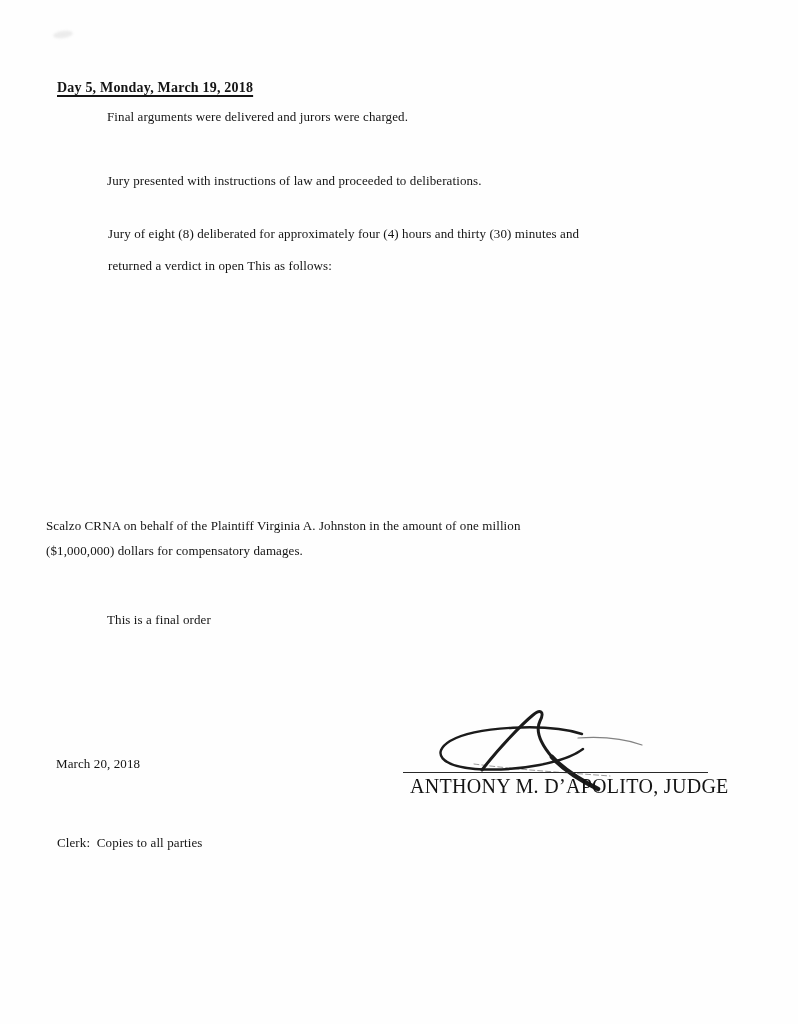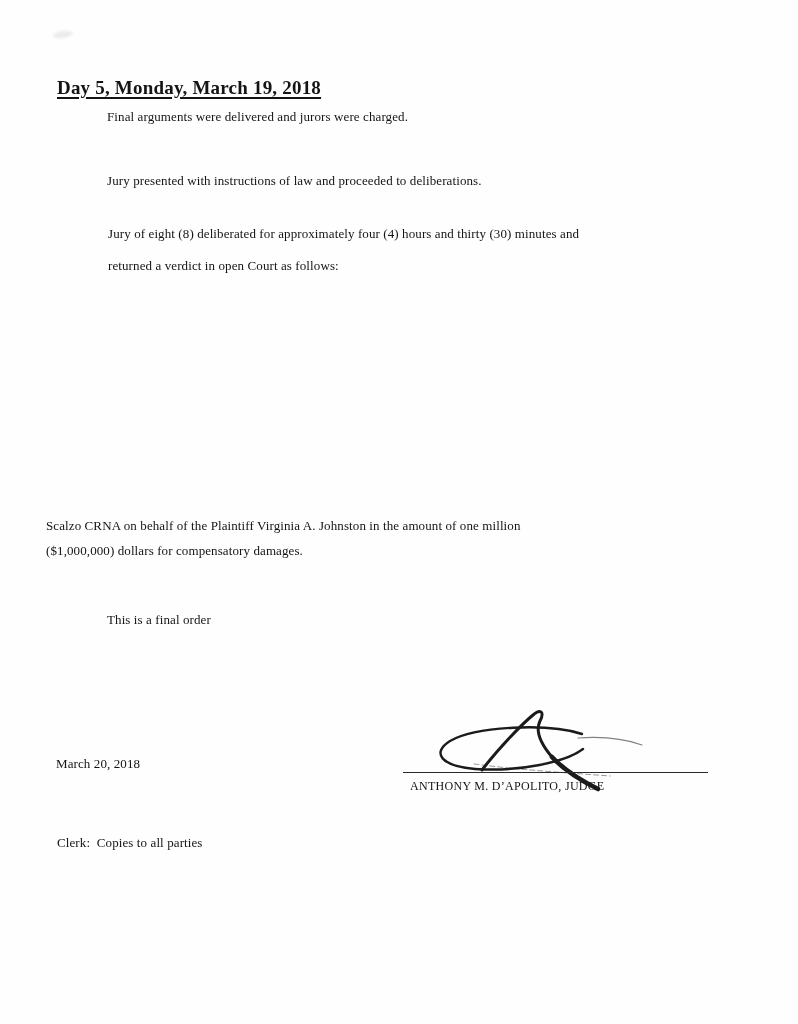--- a/index.html
+++ b/index.html
@@ -13,27 +13,27 @@
   }
   .ln{
     position:absolute;
     white-space:pre;
     font-size:13px;
     line-height:20px;
     letter-spacing:.1px;
   }
   .heading{
     font-weight:bold;
-    font-size:19px;
+    font-size:14px;
     text-decoration:underline;
     text-decoration-thickness:2px;
     text-underline-offset:3px;
     letter-spacing:.2px;
   }
-  .judge-name{font-size:12px;letter-spacing:.3px;}
+  .judge-name{font-size:20px;letter-spacing:.3px;}
   .sig-rule{
     position:absolute;
     left:403px;top:772px;width:305px;height:0;
     border-top:1.6px solid #2a2a2a;
   }
   .sig-svg{position:absolute;left:430px;top:700px;}
   .smudge{
     position:absolute;left:53px;top:31px;width:20px;height:7px;
     background:#9a9a9a;opacity:.18;border-radius:50%;
     transform:rotate(-8deg);filter:blur(1px);
@@ -45,21 +45,21 @@
 <div class="page">
 
   <div class="smudge"></div>
 
   <div class="ln heading" style="left:57px;top:78px">Day 5, Monday, March 19, 2018</div>
 
   <div class="ln" style="left:107px;top:107px">Final arguments were delivered and jurors were charged.</div>
   <div class="ln" style="left:107px;top:171px">Jury presented with instructions of law and proceeded to deliberations.</div>
 
   <div class="ln" style="left:108px;top:224px">Jury of eight (8) deliberated for approximately four (4) hours and thirty (30) minutes and</div>
-  <div class="ln" style="left:108px;top:256px">returned a verdict in open Court as follows:</div>
+  <div class="ln" style="left:108px;top:256px">returned a verdict in open This as follows:</div>
 
 
 
   <div class="ln" style="left:46px;top:516px">Scalzo CRNA on behalf of the Plaintiff Virginia A. Johnston in the amount of one million</div>
   <div class="ln" style="left:46px;top:541px">($1,000,000) dollars for compensatory damages.</div>
 
   <div class="ln" style="left:107px;top:610px">This is a final order</div>
 
   <div class="ln" style="left:56px;top:754px">March 20, 2018</div>
 

